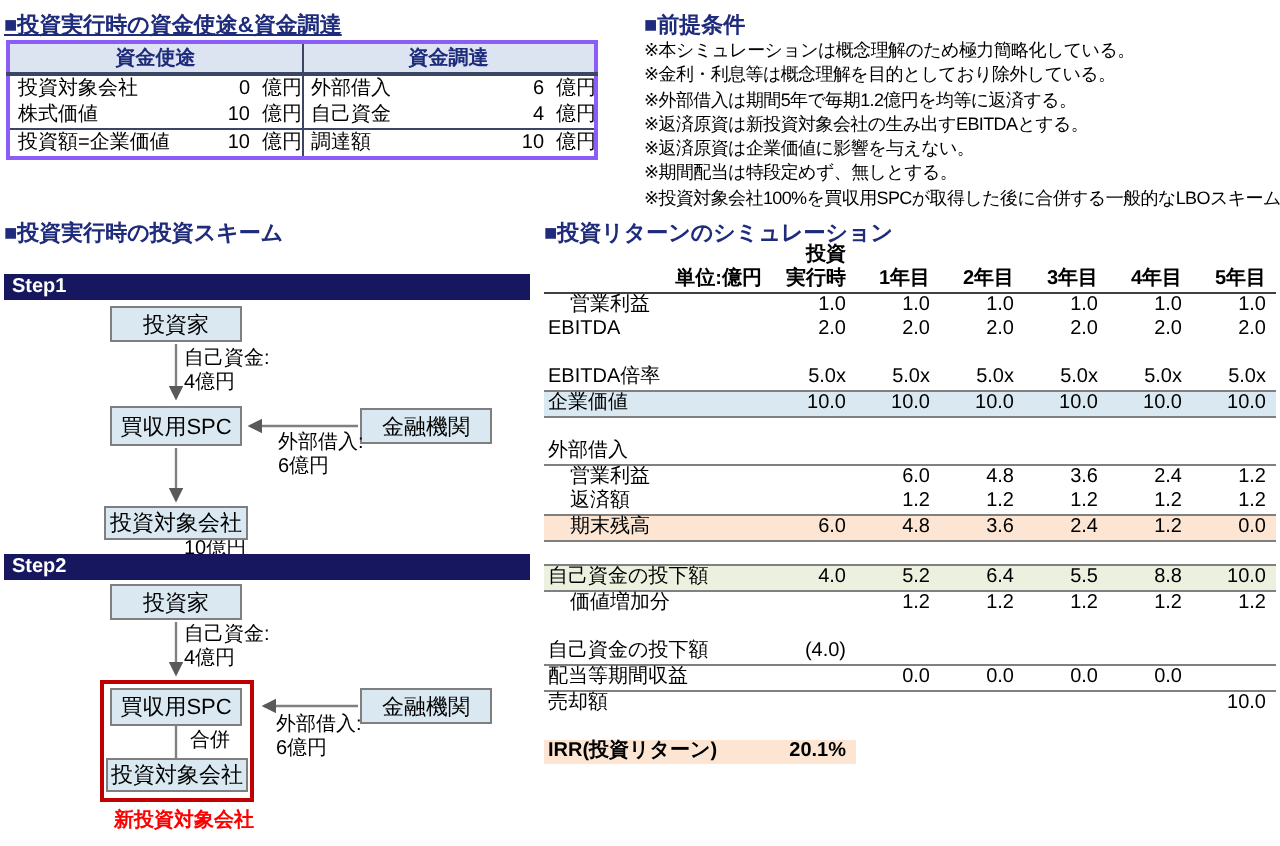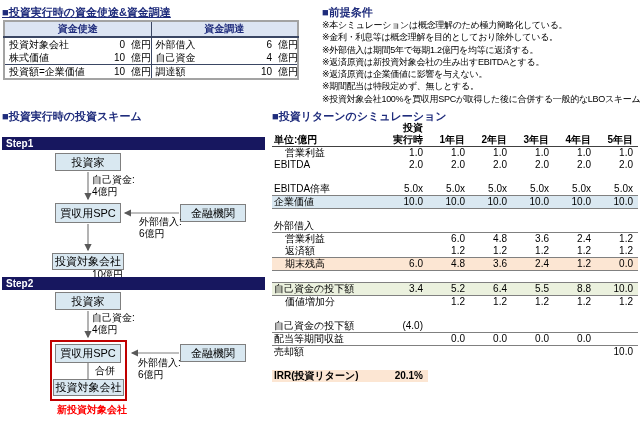--- a/index.html
+++ b/index.html
@@ -5,21 +5,21 @@
   * { margin:0; padding:0; box-sizing:border-box; }
   html,body { background:#fff; }
   body { font-family:"Liberation Sans","DejaVu Sans",sans-serif; color:#000; }
   #stage { position:relative; width:640px; height:423px; background:#fff; overflow:hidden; }
 
   .sec-title { position:absolute; font-size:11px; font-weight:bold; color:#1F2C7C; white-space:nowrap; }
   .underlined { text-decoration:underline; }
 
   
   #funding-table { position:absolute; left:3px; top:20px; width:294px; border-collapse:collapse; table-layout:fixed;
-                   border:2px solid #a3a3a3; font-size:10px; }
+                   border:2px solid #8b5cf6; font-size:10px; }
   #funding-table col.c-lab { width:95px; } #funding-table col.c-val { width:28px; } #funding-table col.c-unit { width:24px; }
   #funding-table th { background:#DCE4F2; color:#1F2C7C; font-weight:bold; text-align:center; height:14px;
                       border-bottom:2px solid #3A4663; }
   #funding-table td { height:13px; line-height:13px; white-space:nowrap; overflow:hidden; }
   #funding-table .lab { padding-left:4px; text-align:left; }
   #funding-table .val { text-align:right; padding-right:2px; }
   #funding-table .unit { text-align:left; padding-left:4px; }
   #funding-table .divl { border-left:1px solid #3A4663; }
   #funding-table tr.total td { border-top:1px solid #3A4663; }
 
@@ -38,21 +38,21 @@
                  color:#FF0000; font-size:10px; font-weight:bold; white-space:nowrap; }
   #flow-arrows { position:absolute; left:0; top:0; pointer-events:none; }
 
   
   #sim-table { position:absolute; left:272px; top:121px; width:366px; border-collapse:collapse; table-layout:fixed;
                font-size:10px; }
   #sim-table col.s-lab { width:114px; } #sim-table col.s-num { width:42px; }
   #sim-table td, #sim-table th { height:12px; line-height:12px; white-space:nowrap; overflow:visible; padding:0; }
   #sim-table th { font-weight:bold; vertical-align:bottom; text-align:right; padding-right:5px;
                   border-bottom:1.5px solid #404040; height:25px; }
-  #sim-table th.h-lab { text-align:left; padding-left:2px; }
+  #sim-table th.h-lab { text-align:right; padding-left:2px; }
   #sim-table td.lab { text-align:left; padding-left:2px; }
   #sim-table td.lab.ind { padding-left:13px; }
   #sim-table td.num { text-align:right; padding-right:5px; }
   #sim-table tr.b-tb td { border-top:1px solid #808080; border-bottom:1px solid #808080; }
   #sim-table tr.b-b td { border-bottom:1px solid #808080; }
   #sim-table tr.bold td { font-weight:bold; }
   #sim-table td.bg-blue { background:#DAE8F1; }
   #sim-table td.bg-peach { background:#FCE6D3; }
   #sim-table td.bg-green { background:#EBF1DE; }
 </style>
@@ -293,21 +293,21 @@
           <td class="lab"></td>
           <td class="num"></td>
           <td class="num"></td>
           <td class="num"></td>
           <td class="num"></td>
           <td class="num"></td>
           <td class="num"></td>
         </tr>
         <tr class="b-tb">
           <td class="lab bg-green">自己資金の投下額</td>
-          <td class="num bg-green">3.4</td>
+          <td class="num bg-green">4.0</td>
           <td class="num bg-green">5.2</td>
           <td class="num bg-green">6.4</td>
           <td class="num bg-green">5.5</td>
           <td class="num bg-green">8.8</td>
           <td class="num bg-green">10.0</td>
         </tr>
         <tr>
           <td class="lab ind">価値増加分</td>
           <td class="num"></td>
           <td class="num">1.2</td>

